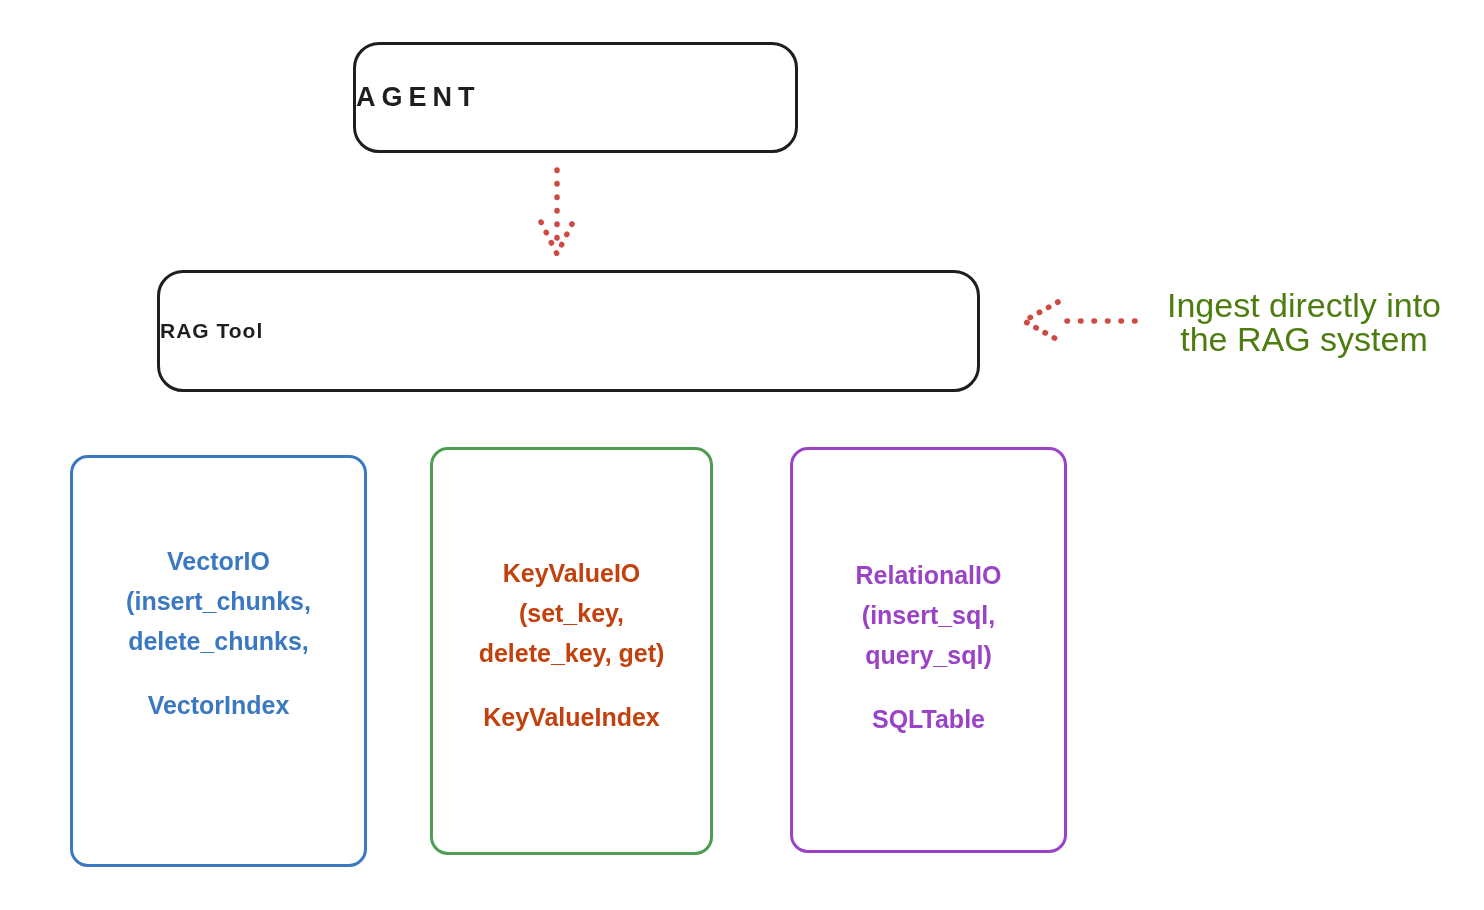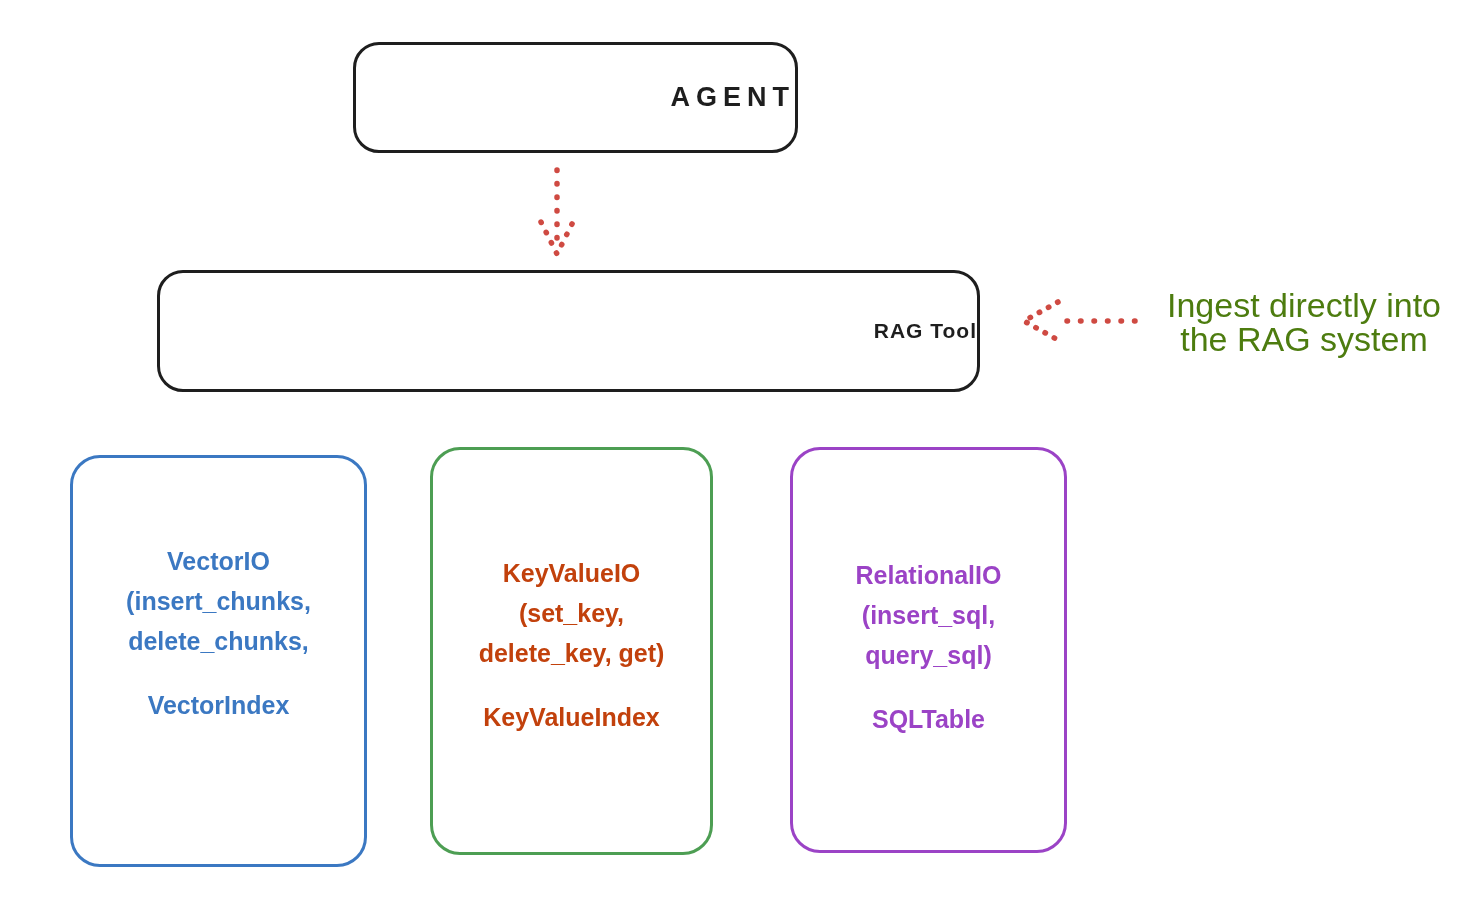--- a/index.html
+++ b/index.html
@@ -12,21 +12,21 @@
     position: relative;
     width: 1484px;
     height: 910px;
     background: #ffffff;
     overflow: hidden;
   }
   .node {
     position: absolute;
     display: flex;
     align-items: center;
-    justify-content: flex-end;
+    justify-content: flex-start;
     box-sizing: border-box;
     background: #ffffff;
   }
   .node-black {
     border: 3.5px solid #1e1e1e;
     border-radius: 26px;
     color: #1e1e1e;
   }
   .agent-box {
     left: 353px; top: 42px;
@@ -38,21 +38,21 @@
   .rag-box {
     left: 157px; top: 270px;
     width: 823px; height: 122px;
     font-size: 21px;
     font-weight: 600;
     letter-spacing: 1px;
   }
   .backend-box {
     position: absolute;
     box-sizing: border-box;
-    border-radius: 30px;
+    border-radius: 18px;
     background: #ffffff;
     text-align: center;
     font-size: 25px;
     font-weight: 600;
     line-height: 40px;
   }
   .backend-blue {
     left: 70px; top: 455px;
     width: 297px; height: 412px;
     border: 3.5px solid #3b78c2;

